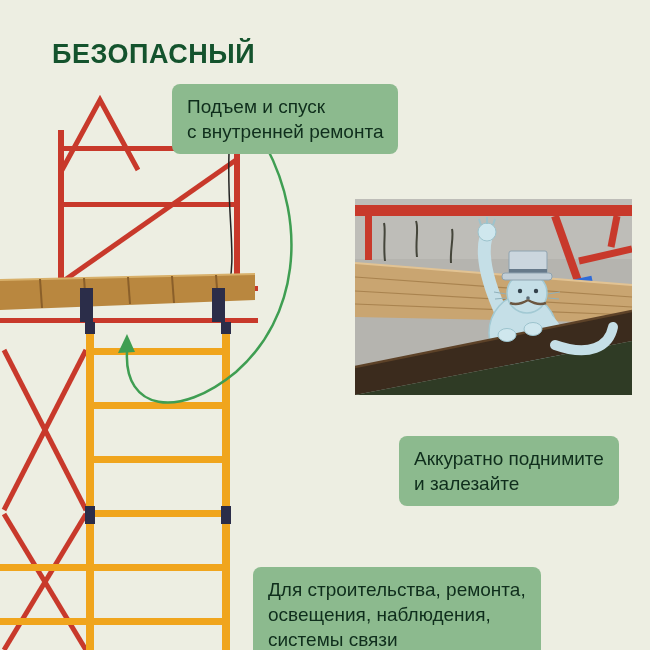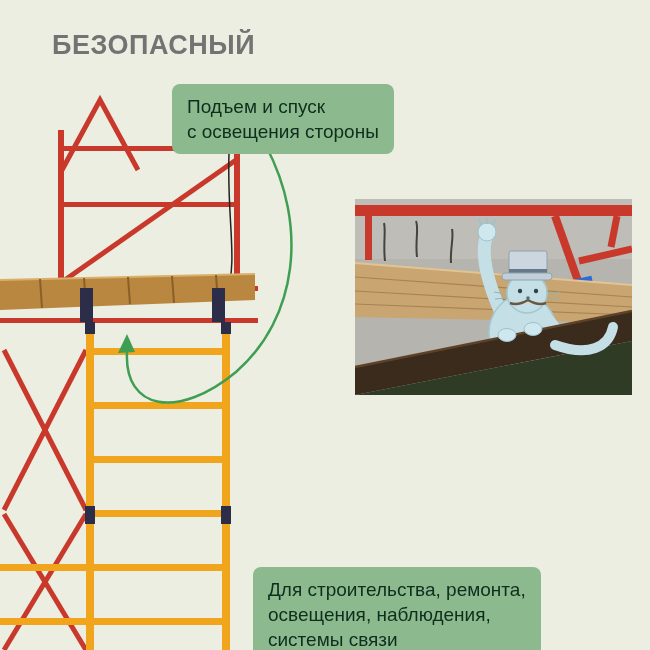--- a/index.html
+++ b/index.html
@@ -4,23 +4,23 @@
 <style>
   html,body{margin:0;padding:0;background:#edeee2;}
   .canvas{
     position:relative;
     width:650px;height:650px;
     overflow:hidden;
     background:#edeee2;
     font-family:"Liberation Sans", sans-serif;
   }
   .title{
-    position:absolute;left:52px;top:30px;margin:0;
+    position:absolute;left:52px;top:39px;margin:0;
     font-size:27px;font-weight:bold;letter-spacing:0.5px;
-    color:#737373;
+    color:#14532d;
   }
   .badge{
     position:absolute;
     background:#8cba8e;
     color:#0f2e1c;
     border-radius:8px;
     padding:10px 15px;
     font-size:19px;line-height:1.32;font-weight:500;
     z-index:30;
   }
@@ -155,23 +155,27 @@
     </svg>
   </div>
 
   <svg class="arrow-overlay" viewBox="0 0 650 650">
     <path d="M 266,146 C 308,225 298,318 236,372 C 178,420 124,410 127,352" fill="none" stroke="#3f9e52" stroke-width="2.5"></path>
     <polygon points="127,334 118,353 135,352" fill="#3f9e52"></polygon>
   </svg>
 
   <div class="badge badge-top">
     <span>Подъем и спуск
-с освещения стороны</span>
+с внутренней ремонта</span>
   </div>
 
+  <div class="badge badge-mid">
+    <span>Аккуратно поднимите
+и залезайте</span>
+  </div>
 
   <div class="badge badge-bottom">
     <span>Для строительства, ремонта,
 освещения, наблюдения,
 системы связи</span>
   </div>
 
 </div>
 
 </body></html>

